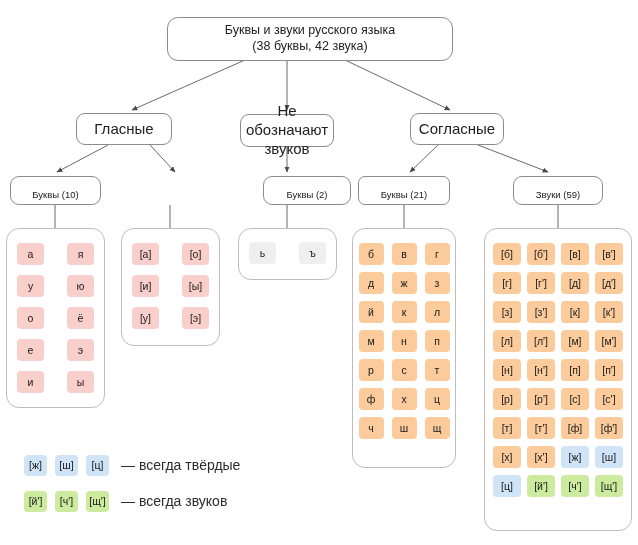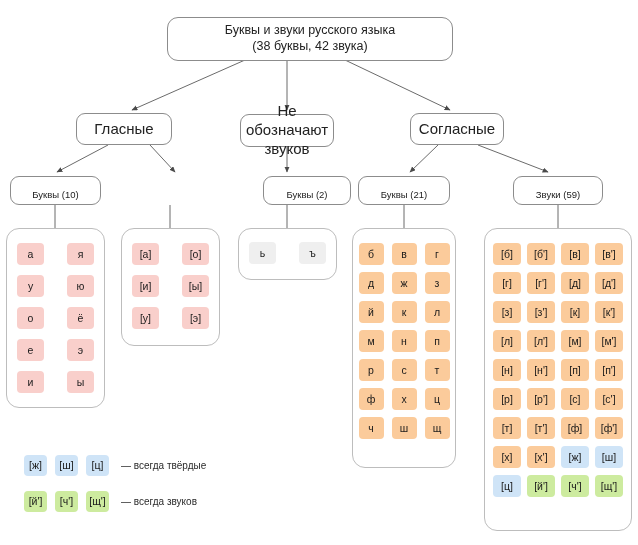--- a/index.html
+++ b/index.html
@@ -112,21 +112,21 @@
     height: 21px;
     border-radius: 4px;
     display: flex;
     align-items: center;
     justify-content: center;
     font-size: 10.5px;
     color: #1a1a1a;
   }
   .legend-text {
     margin-left: 12px;
-    font-size: 10px;
+    font-size: 14px;
     color: #2b2b2b;
     white-space: nowrap;
   }
 </style>
 </head>
 <body>
 
 <div id="diagram">
 
   <svg class="edges" viewBox="0 0 638 545">
@@ -181,21 +181,21 @@
 
   <div class="node node-lvl3" style="left:10px; top:176px; width:91px; height:29px;">
     <span>Буквы (10)</span>
   </div>
 
 
   <div class="node node-lvl3" style="left:243px; top:176px; width:88px; height:29px;margin-left:20px;">
     <span>Буквы (2)</span>
   </div>
 
-  <div class="node node-lvl3" style="left:358px; top:176px; width:92px; height:29px;">
+  <div class="node node-lvl3" style="left:358px; top:176px; width:92px; height:29px;border-radius:7px;">
     <span>Буквы (21)</span>
   </div>
 
   <div class="node node-lvl3" style="left:513px; top:176px; width:90px; height:29px;">
     <span>Звуки (59)</span>
   </div>
 
   <div class="panel" style="left:6px; top:228px; width:99px; height:180px;">
     <div class="panel-grid" style="grid-template-columns:repeat(2, 27px); gap:10px 23px; padding:14px 0 0 0;">
         <div class="tile tile-pink" style="height: 22px;">а</div>

